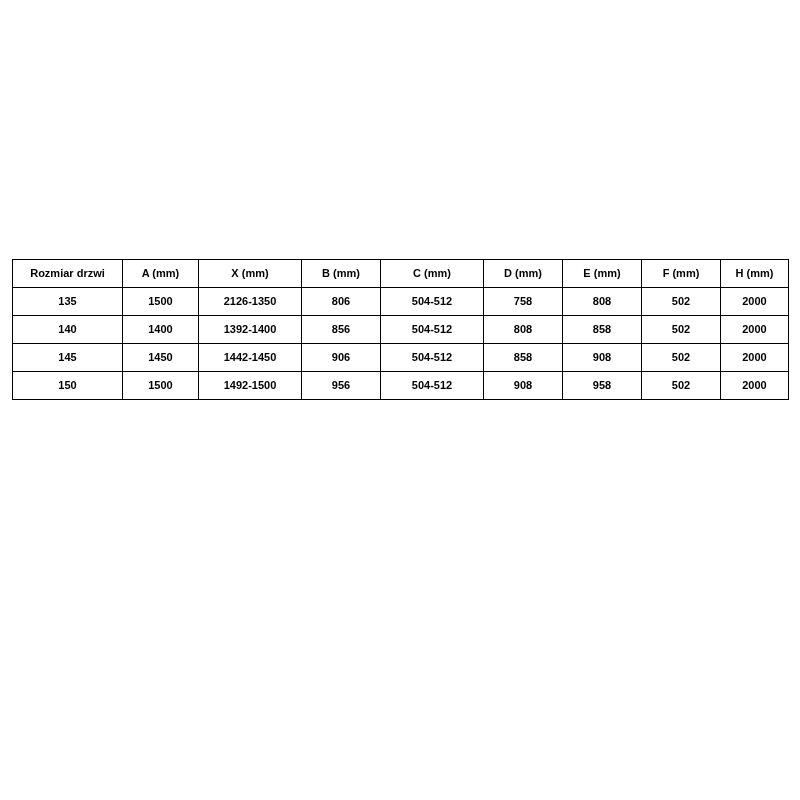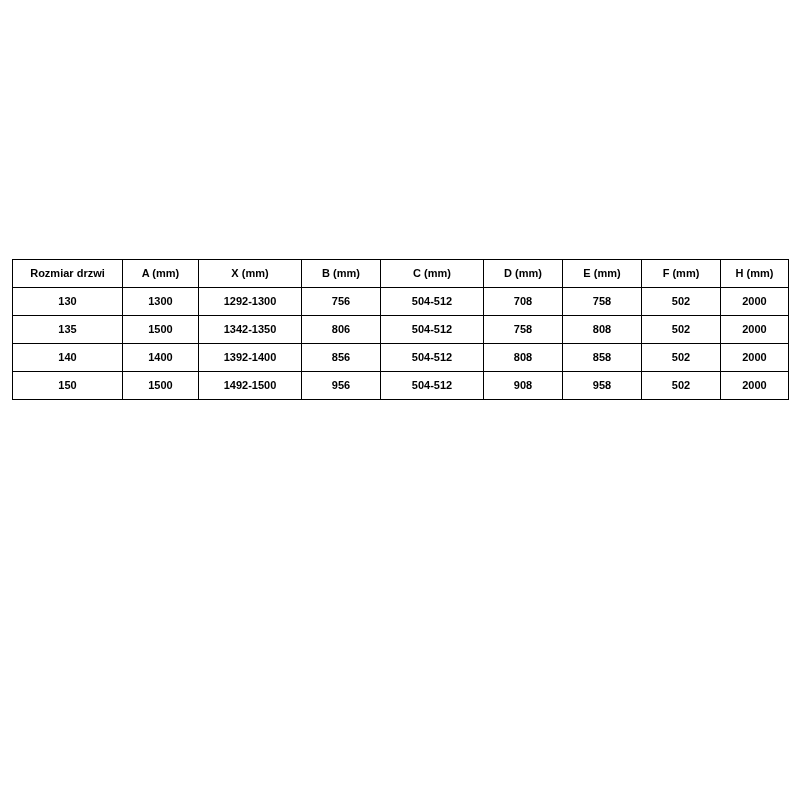--- a/index.html
+++ b/index.html
@@ -78,53 +78,53 @@
         <th>B (mm)</th>
         <th>C (mm)</th>
         <th>D (mm)</th>
         <th>E (mm)</th>
         <th>F (mm)</th>
         <th>H (mm)</th>
       </tr>
     </thead>
     <tbody>
       <tr>
-        <td>130</td>
-        <td>1300</td>
-        <td>1292-1300</td>
-        <td>756</td>
-        <td>504-512</td>
-        <td>708</td>
-        <td>758</td>
-        <td>502</td>
-        <td>2000</td>
-      </tr>
-      <tr>
         <td>135</td>
         <td>1500</td>
-        <td>1342-1350</td>
+        <td>2126-1350</td>
         <td>806</td>
         <td>504-512</td>
         <td>758</td>
         <td>808</td>
         <td>502</td>
         <td>2000</td>
       </tr>
       <tr>
         <td>140</td>
         <td>1400</td>
         <td>1392-1400</td>
         <td>856</td>
         <td>504-512</td>
         <td>808</td>
         <td>858</td>
         <td>502</td>
         <td>2000</td>
       </tr>
       <tr>
+        <td>145</td>
+        <td>1450</td>
+        <td>1442-1450</td>
+        <td>906</td>
+        <td>504-512</td>
+        <td>858</td>
+        <td>908</td>
+        <td>502</td>
+        <td>2000</td>
+      </tr>
+      <tr>
         <td>150</td>
         <td>1500</td>
         <td>1492-1500</td>
         <td>956</td>
         <td>504-512</td>
         <td>908</td>
         <td>958</td>
         <td>502</td>
         <td>2000</td>
       </tr>

